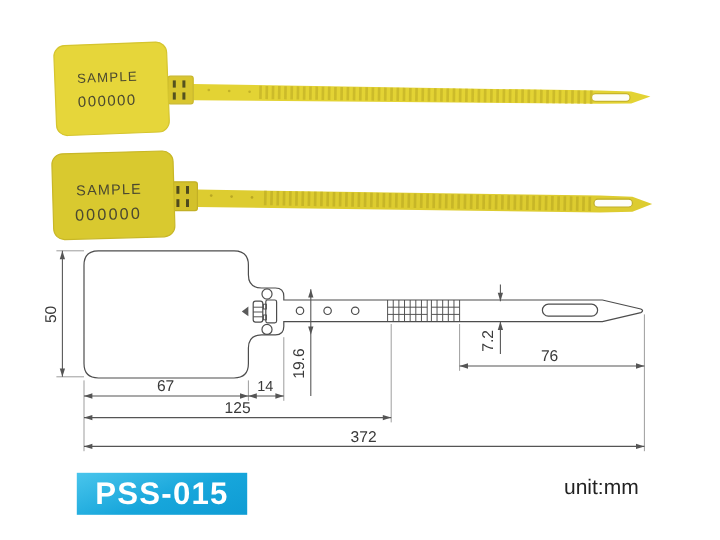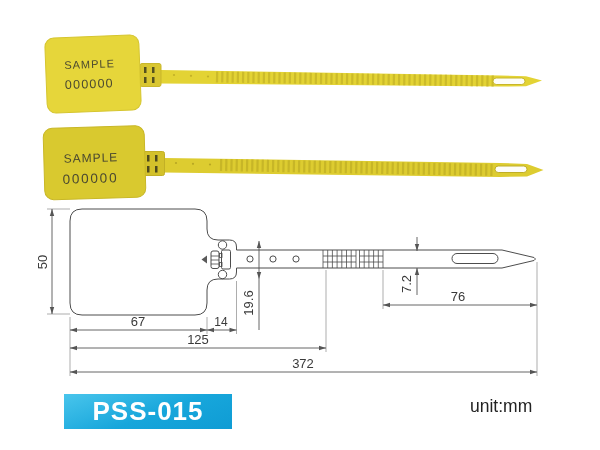--- a/index.html
+++ b/index.html
@@ -3,21 +3,21 @@
 <meta charset="utf-8">
 <style>
   html,body{margin:0;padding:0;background:#fff;}
   .stage{position:relative;width:600px;height:450px;background:#ffffff;overflow:hidden;
          font-family:"Liberation Sans", sans-serif;}
   .stage svg{position:absolute;left:0;top:0;}
   svg text{font-family:"Liberation Sans", sans-serif;}
   .dim-text{font-size:13px;fill:#3a3a3a;}
   .dim-text-sm{font-size:12px;fill:#3a3a3a;}
   .tag-text{fill:#4b4930;}
-  .model-badge{position:absolute;left:64px;top:394px;width:168px;height:35px;
+  .model-badge{position:absolute;left:64px;top:394px;width:142px;height:35px;
       background:linear-gradient(160deg,#49c5ec 0%,#17a6db 55%,#0f9cd4 100%);
       display:flex;align-items:center;justify-content:center;
       color:#ffffff;font-size:26px;font-weight:bold;letter-spacing:1px;}
   .unit-label{position:absolute;left:470px;top:396px;font-size:17.5px;color:#222;}
 </style>
 </head>
 <body>
 
 <div class="stage">
 

